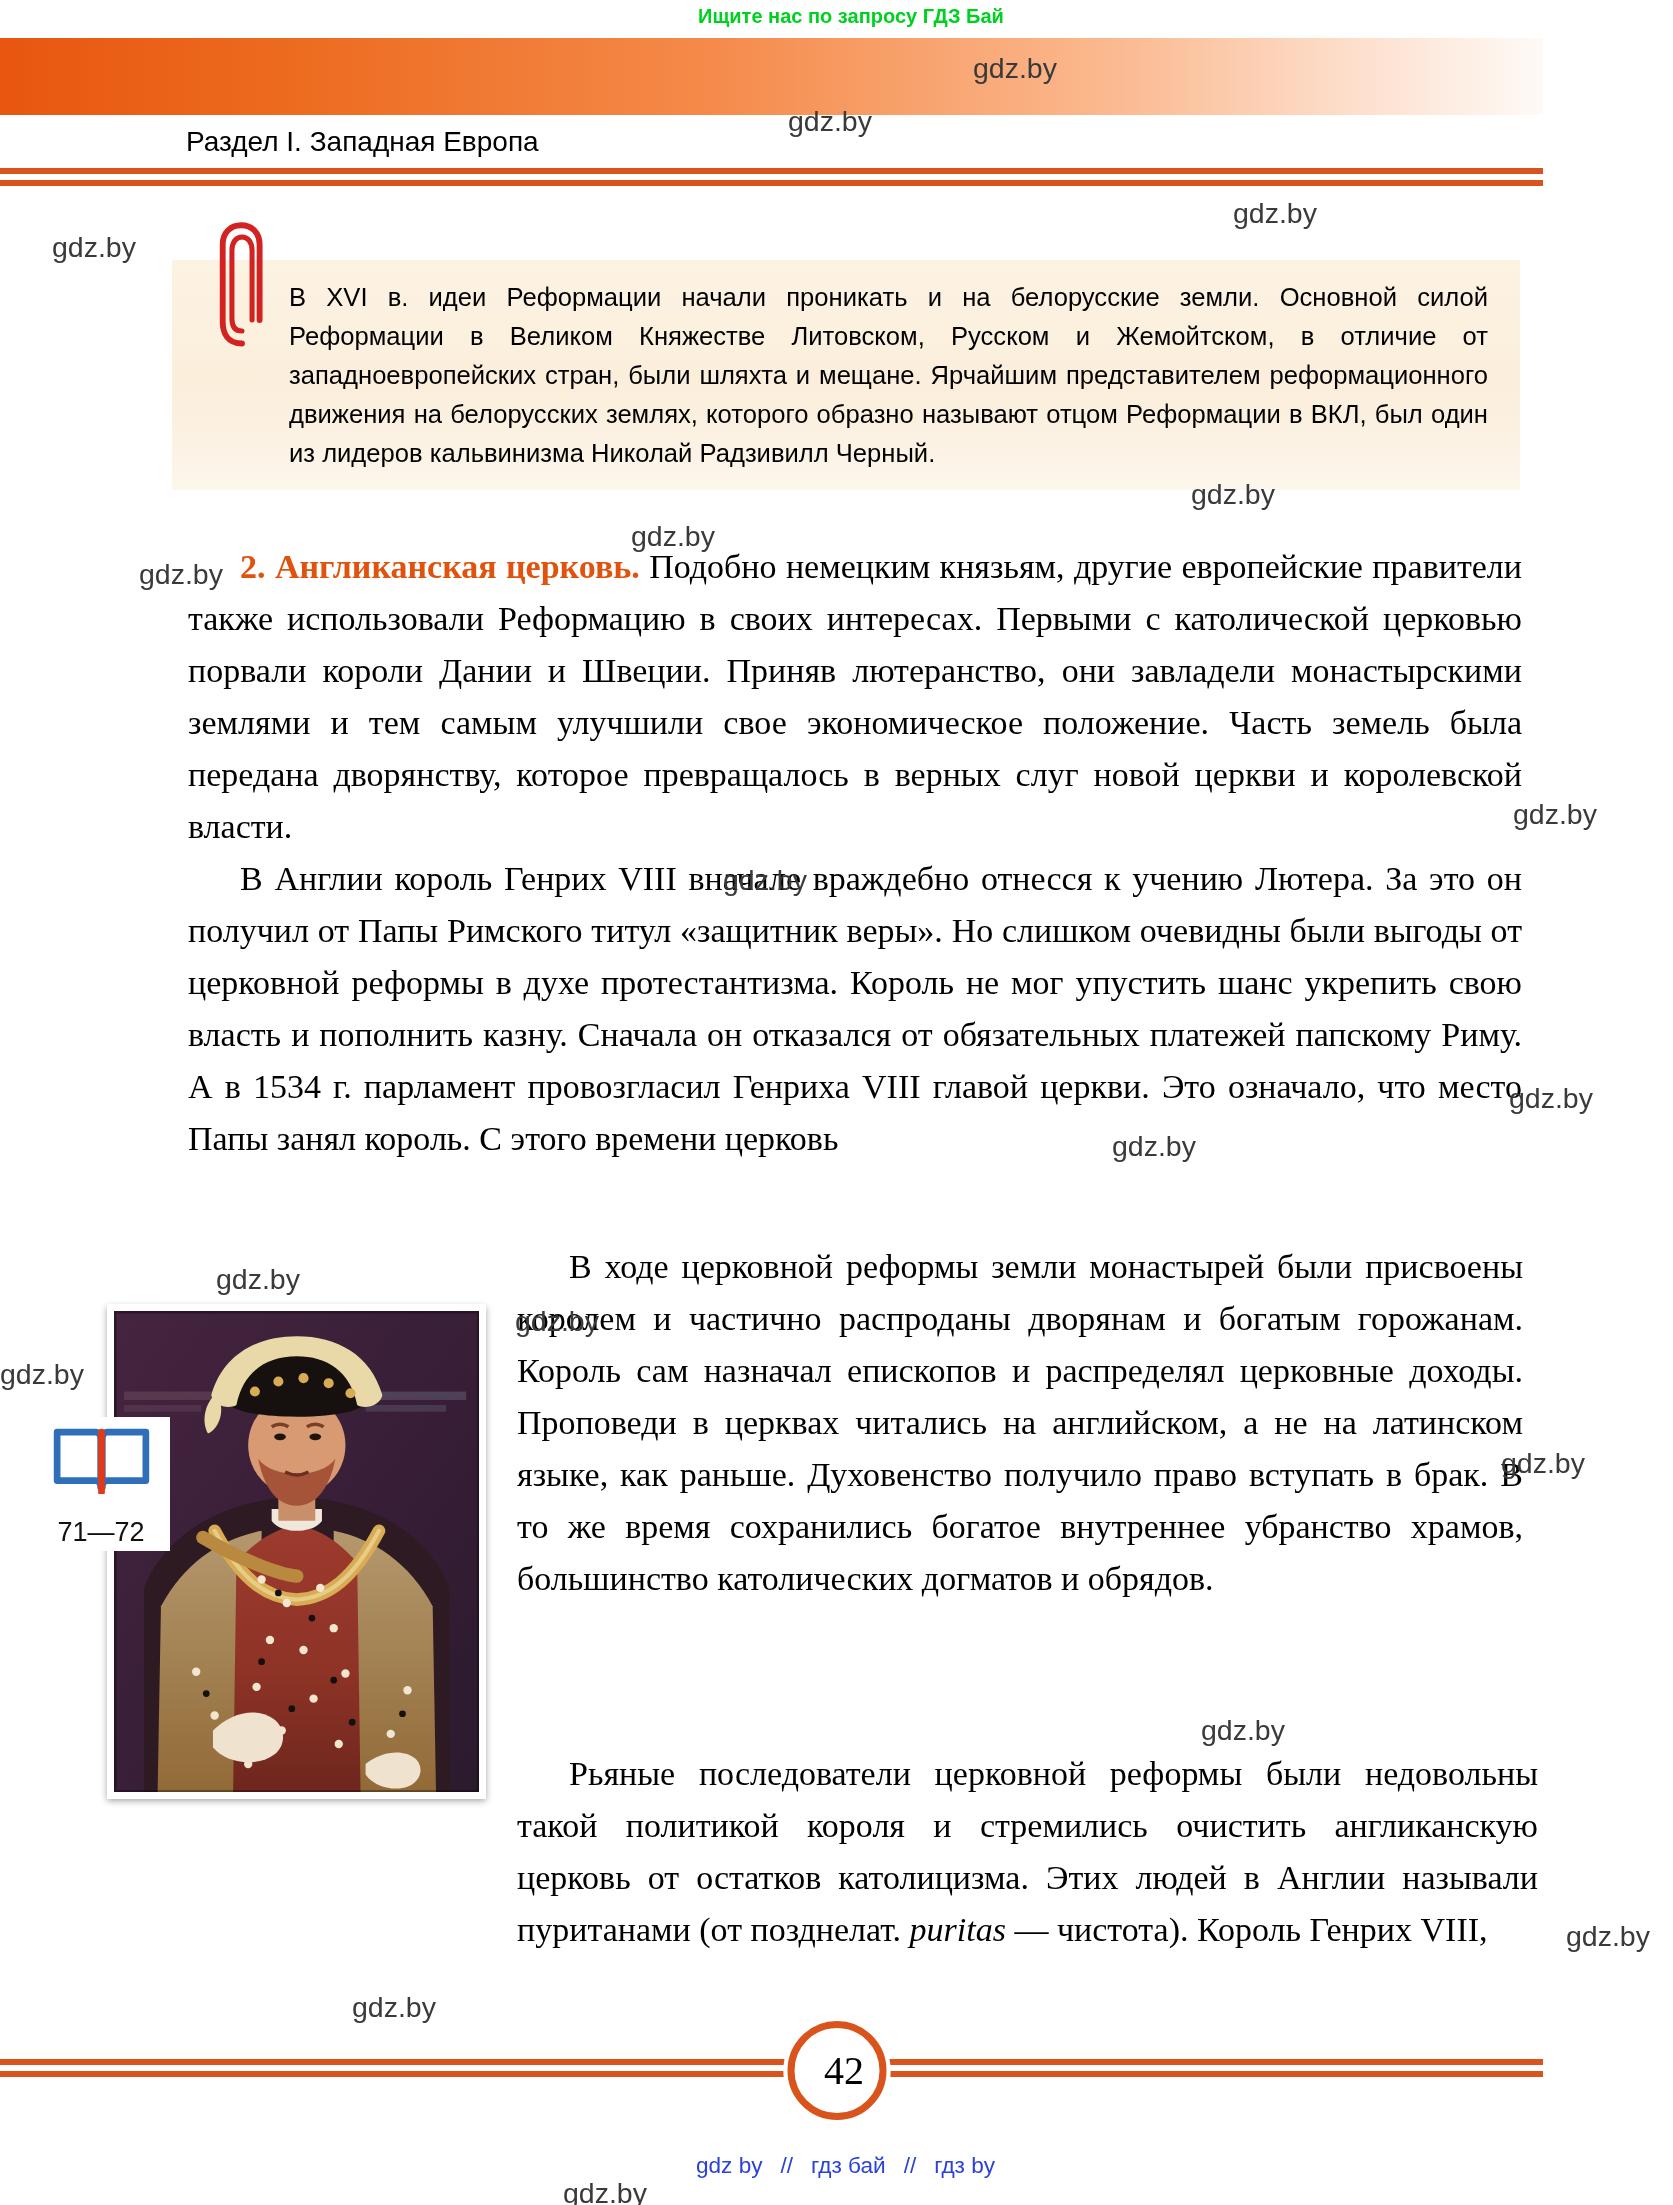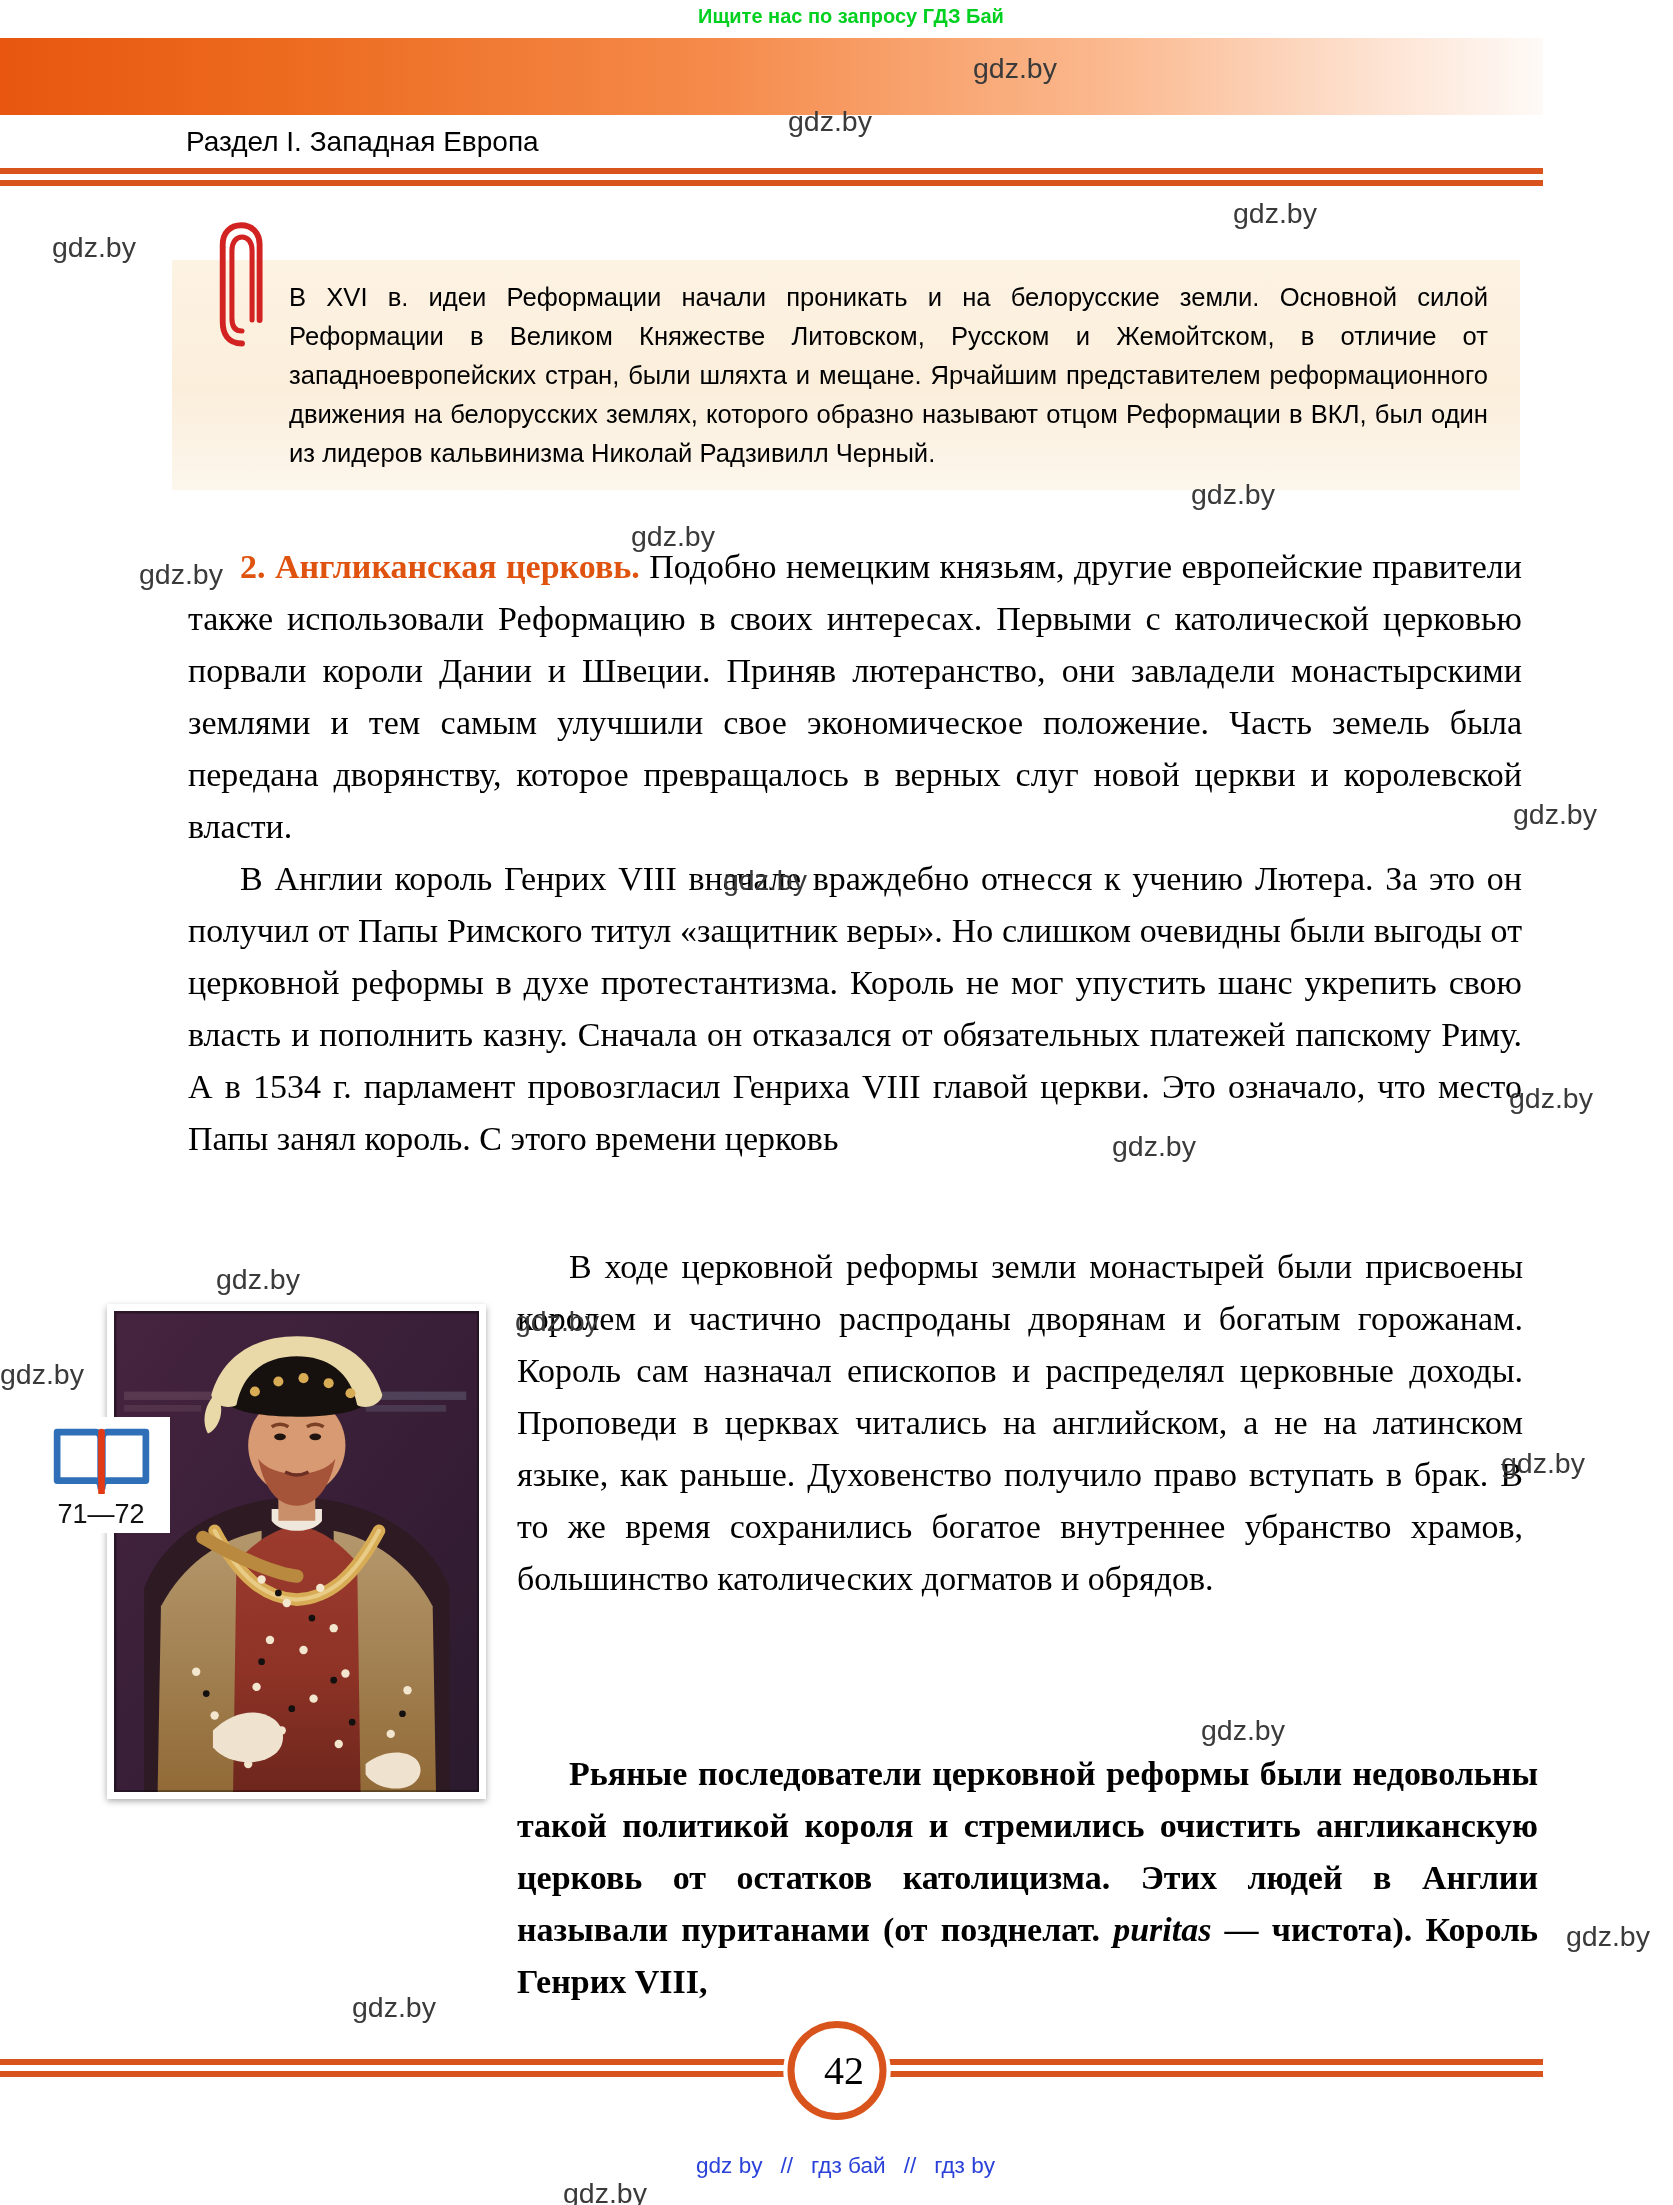--- a/index.html
+++ b/index.html
@@ -130,21 +130,20 @@
     width: 1021px;
     z-index: 5;
   }
   .tail-col p {
     margin: 0;
     font-size: 34px;
     line-height: 52px;
     color: #000;
     text-align: justify;
     text-indent: 52px;
-    font-weight: bold;
   }
 
   
   .figure {
     position: absolute;
     top: 1304px; left: 107px;
     width: 379px;
     z-index: 6;
   }
   .portrait-frame {
@@ -174,21 +173,21 @@
     width: 138px;
     z-index: 9;
     background: #fff;
     text-align: center;
     padding: 5px 3.4px 3.4px 3.4px;
   }
   .book-ref .pages {
     font-family: "Liberation Sans", sans-serif;
     font-size: 27px;
     color: #111;
-    margin-top: 1px;
+    margin-top: 19px;
   }
 
   
   .rule-bottom { top: 2059px; }
   .page-badge {
     position: absolute;
     top: 2021px; left: 50%;
     transform: translateX(-50%);
     width: 99px; height: 99px;
     border-radius: 50%;

